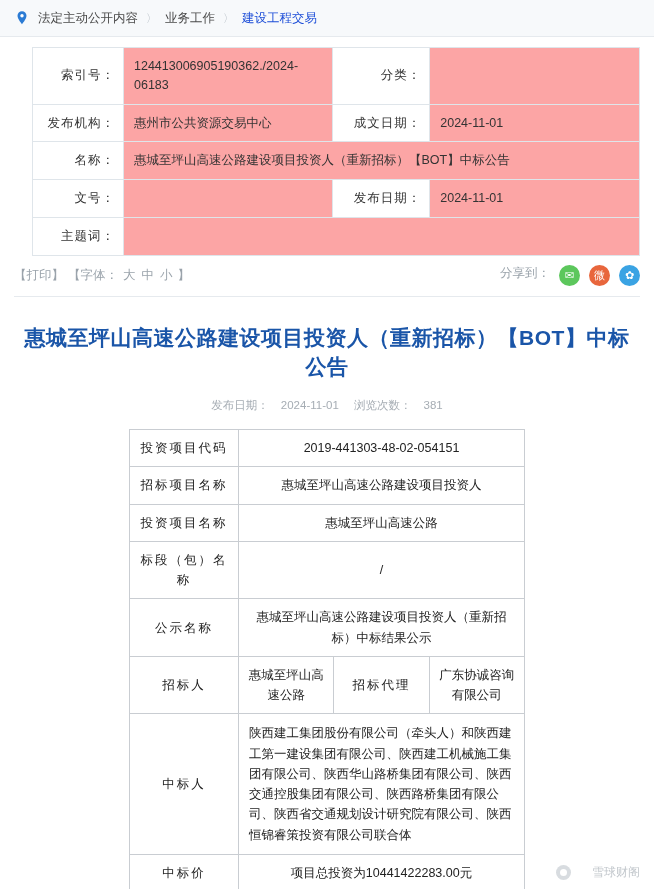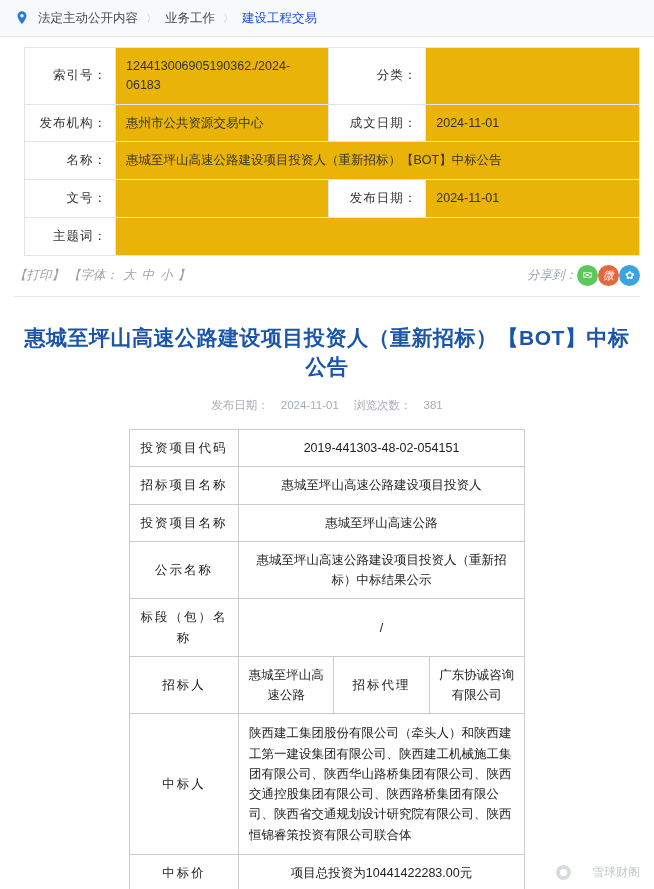--- a/index.html
+++ b/index.html
@@ -28,24 +28,24 @@
   .loc-icon{
     width:16px;height:16px;display:inline-block;position:relative;
     flex:0 0 auto;
   }
   .loc-icon svg{display:block}
   .crumb{color:#4a4a4a;white-space:nowrap}
   .crumb.active{color:#1d4ed8}
   .sep{color:#b9c0c7;font-size:11px}
   
   .info-wrap{
-    margin:10px 14px 0 24px;
+    margin:10px 14px 0 32px;
     border:1px solid #dfe5ea;
     border-bottom:none;
-    background:#eab308;
+    background:#fca5a5;
   }
   table.info{
     width:100%;border-collapse:collapse;table-layout:fixed;
   }
   table.info td{
     border-bottom:1px solid #dfe5ea;
     border-right:1px solid #dfe5ea;
     padding:9px 8px;
     font-size:12.5px;
     line-height:1.5;
@@ -64,24 +64,24 @@
   .lbl2{width:80px;}
   
   .toolbar{
     margin:0 14px;
     height:40px;
     display:flex;align-items:center;
     justify-content:space-between;
     border-bottom:1px solid #e6eaee;
     color:#9aa3ab;font-size:12.5px;
   }
-  .tool-left{display:flex;align-items:center;gap:4px;font-style:italic;}
+  .tool-left{display:flex;align-items:center;gap:4px;}
   .tool-left .grp{color:#9aa3ab}
   .fs{margin:0 1px;}
-  .share{display:flex;align-items:center;gap:0;font-style:italic;}
+  .share{display:flex;gap:9px;}
   .share-label{color:#9aa3ab}
   .sbtn{
     width:21px;height:21px;border-radius:50%;
     display:inline-flex;align-items:center;justify-content:center;
     color:#fff;font-size:11px;line-height:1;
   }
   .sbtn.wechat{background:#5cc75c}
   .sbtn.weibo{background:#e8663c}
   .sbtn.qzone{background:#3aa3e3}
   
@@ -225,26 +225,26 @@
       </tr>
       <tr>
         <td class="k">招标项目名称</td>
         <td class="v" colspan="3">惠城至坪山高速公路建设项目投资人</td>
       </tr>
       <tr>
         <td class="k">投资项目名称</td>
         <td class="v" colspan="3">惠城至坪山高速公路</td>
       </tr>
       <tr>
+        <td class="k">标段（包）名称</td>
+        <td class="v" colspan="3">/</td>
+      </tr>
+      <tr>
         <td class="k">公示名称</td>
         <td class="v" colspan="3">惠城至坪山高速公路建设项目投资人（重新招标）中标结果公示</td>
-      </tr>
-      <tr>
-        <td class="k">标段（包）名称</td>
-        <td class="v" colspan="3">/</td>
       </tr>
       <tr>
         <td class="k">招标人</td>
         <td class="v">惠城至坪山高速公路</td>
         <td class="k narrow">招标代理</td>
         <td class="v">广东协诚咨询有限公司</td>
       </tr>
       <tr>
         <td class="k">中标人</td>
         <td class="v just" colspan="3">陕西建工集团股份有限公司（牵头人）和陕西建工第一建设集团有限公司、陕西建工机械施工集团有限公司、陕西华山路桥集团有限公司、陕西交通控股集团有限公司、陕西路桥集团有限公司、陕西省交通规划设计研究院有限公司、陕西恒锦睿策投资有限公司联合体</td>

